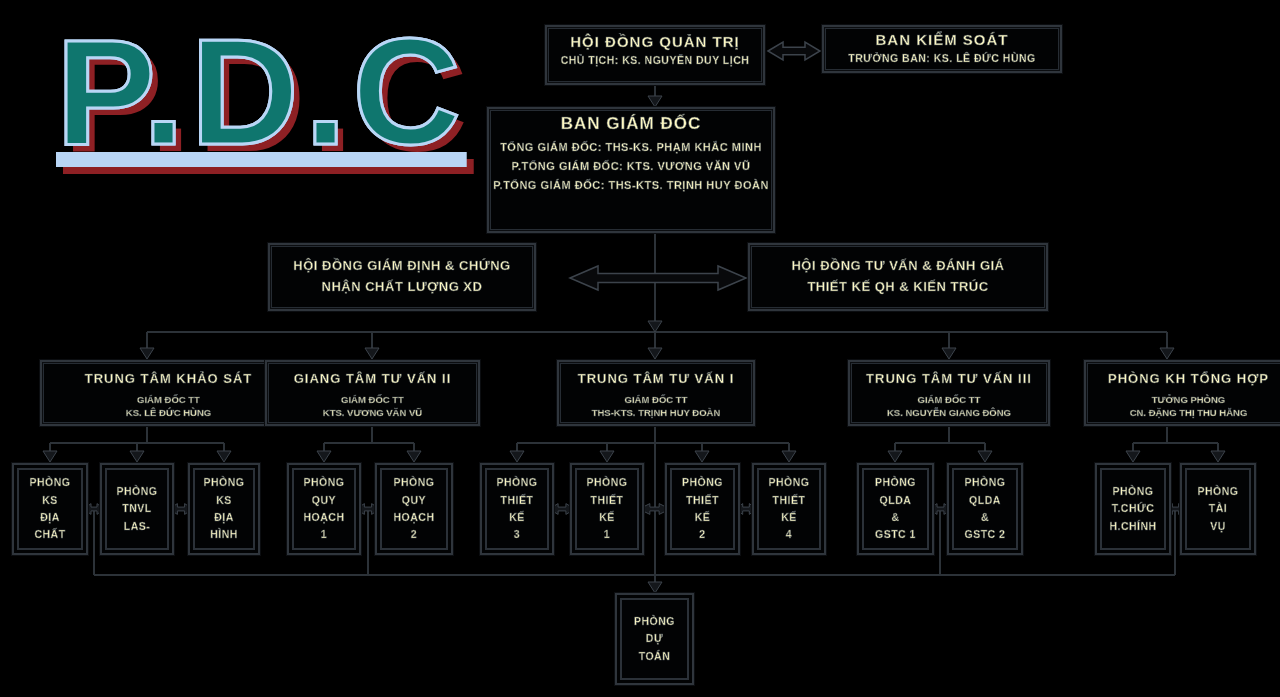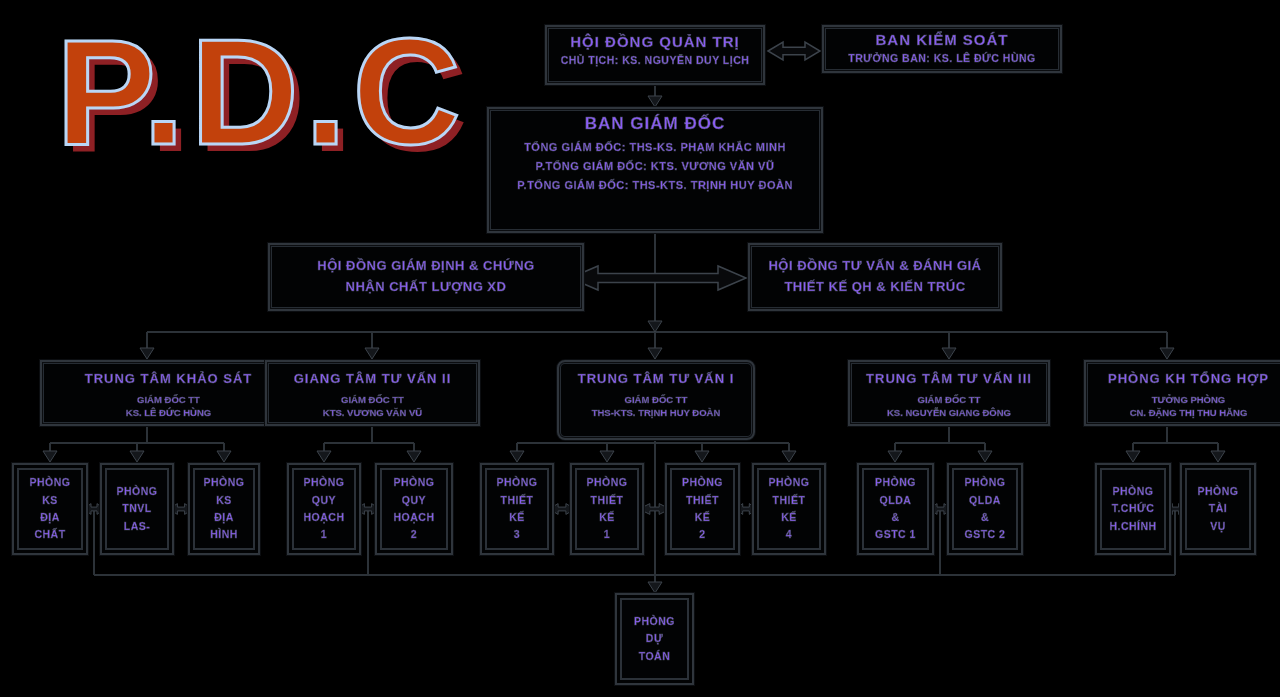--- a/index.html
+++ b/index.html
@@ -1,25 +1,25 @@
 <!DOCTYPE html>
 <html><head>
 <meta charset="utf-8">
 <style>
   html,body{margin:0;padding:0;background:#000;}
   .stage{position:relative;width:1280px;height:697px;background:#000;overflow:hidden;
          font-family:"Liberation Sans",sans-serif;}
   .logo{position:absolute;left:56px;top:2px;font-size:150px;font-weight:bold;
-        color:#c2410c;letter-spacing:6px;line-height:1.2;
+        color:#0f766e;letter-spacing:6px;line-height:1.2;
         -webkit-text-stroke:3px #b9d6f6;
-        text-shadow:7px 7px 0 #8e2024;}
+        text-shadow:7px 7px 0 #8e2024;text-decoration:underline;}
   svg.wires{position:absolute;left:0;top:0;}
   .box{position:absolute;background:#020304;border:2px solid #2f353c;box-sizing:border-box;
        box-shadow:0 0 0 1px #0b0d10, inset 0 0 0 1px #0b0d10, inset 0 0 0 2px #262c33;
-       color:#8b5cf6;-webkit-text-stroke:0.5px #454d56;
+       color:#fef9c3;-webkit-text-stroke:0.5px #454d56;
        text-align:center;font-weight:bold;}
   .box .ttl{font-size:15px;letter-spacing:1px;margin-top:6px;}
   .box .sub{font-size:10.5px;margin-top:4px;letter-spacing:0.5px;}
   .bgd .ttl{font-size:17px;margin-top:5px;}
   .bgd .ln{font-size:11px;margin-top:7px;letter-spacing:0.5px;}
   .council{display:flex;flex-direction:column;justify-content:center;
            font-size:13px;line-height:1.6;letter-spacing:0.5px;}
   .l3 .ttl{font-size:13px;margin-top:9px;letter-spacing:1px;}
   .l3 .role{font-size:9.5px;margin-top:8px;}
   .l3 .name{font-size:9.5px;margin-top:2px;}
@@ -94,47 +94,47 @@
 
   <div class="box" style="left:545px;top:25px;width:220px;height:60px;">
     <div class="ttl">HỘI ĐỒNG QUẢN TRỊ</div>
     <div class="sub">CHỦ TỊCH: KS. NGUYỄN DUY LỊCH</div>
   </div>
   <div class="box" style="left:822px;top:25px;width:240px;height:48px;">
     <div class="ttl" style="margin-top:4px">BAN KIỂM SOÁT</div>
     <div class="sub">TRƯỞNG BAN: KS. LÊ ĐỨC HÙNG</div>
   </div>
 
-  <div class="box bgd" style="left:487px;top:107px;width:336px;height:126px;">
+  <div class="box bgd" style="left:487px;top:107px;width:288px;height:126px;">
     <div class="ttl">BAN GIÁM ĐỐC</div>
     <div class="ln">TỔNG GIÁM ĐỐC: THS-KS. PHẠM KHẮC MINH</div>
     <div class="ln">P.TỔNG GIÁM ĐỐC: KTS. VƯƠNG VĂN VŨ</div>
     <div class="ln">P.TỔNG GIÁM ĐỐC: THS-KTS. TRỊNH HUY ĐOÀN</div>
   </div>
 
-  <div class="box council" style="left:268px;top:243px;width:316px;height:68px;">
+  <div class="box council" style="left:268px;top:243px;width:268px;height:68px;">
     <div>HỘI ĐỒNG GIÁM ĐỊNH &amp; CHỨNG</div>
     <div>NHẬN CHẤT LƯỢNG XD</div>
   </div>
-  <div class="box council" style="left:748px;top:243px;width:254px;height:68px;">
+  <div class="box council" style="left:748px;top:243px;width:300px;height:68px;">
     <div>HỘI ĐỒNG TƯ VẤN &amp; ĐÁNH GIÁ</div>
     <div>THIẾT KẾ QH &amp; KIẾN TRÚC</div>
   </div>
 
   <div class="box l3" style="left:40px;top:360px;width:257px;height:66px;">
     <div class="ttl">TRUNG TÂM KHẢO SÁT</div>
     <div class="role">GIÁM ĐỐC TT</div>
     <div class="name">KS. LÊ ĐỨC HÙNG</div>
   </div>
   <div class="box l3" style="left:265px;top:360px;width:215px;height:66px;">
     <div class="ttl">GIANG TÂM TƯ VẤN II</div>
     <div class="role">GIÁM ĐỐC TT</div>
     <div class="name">KTS. VƯƠNG VĂN VŨ</div>
   </div>
-  <div class="box l3" style="left:557px;top:360px;width:198px;height:80px;border-radius:8px;">
+  <div class="box l3" style="left:557px;top:360px;width:198px;height:66px;">
     <div class="ttl">TRUNG TÂM TƯ VẤN I</div>
     <div class="role">GIÁM ĐỐC TT</div>
     <div class="name">THS-KTS. TRỊNH HUY ĐOÀN</div>
   </div>
   <div class="box l3" style="left:848px;top:360px;width:202px;height:66px;">
     <div class="ttl">TRUNG TÂM TƯ VẤN III</div>
     <div class="role">GIÁM ĐỐC TT</div>
     <div class="name">KS. NGUYỄN GIANG ĐÔNG</div>
   </div>
   <div class="box l3" style="left:1084px;top:360px;width:209px;height:66px;">

